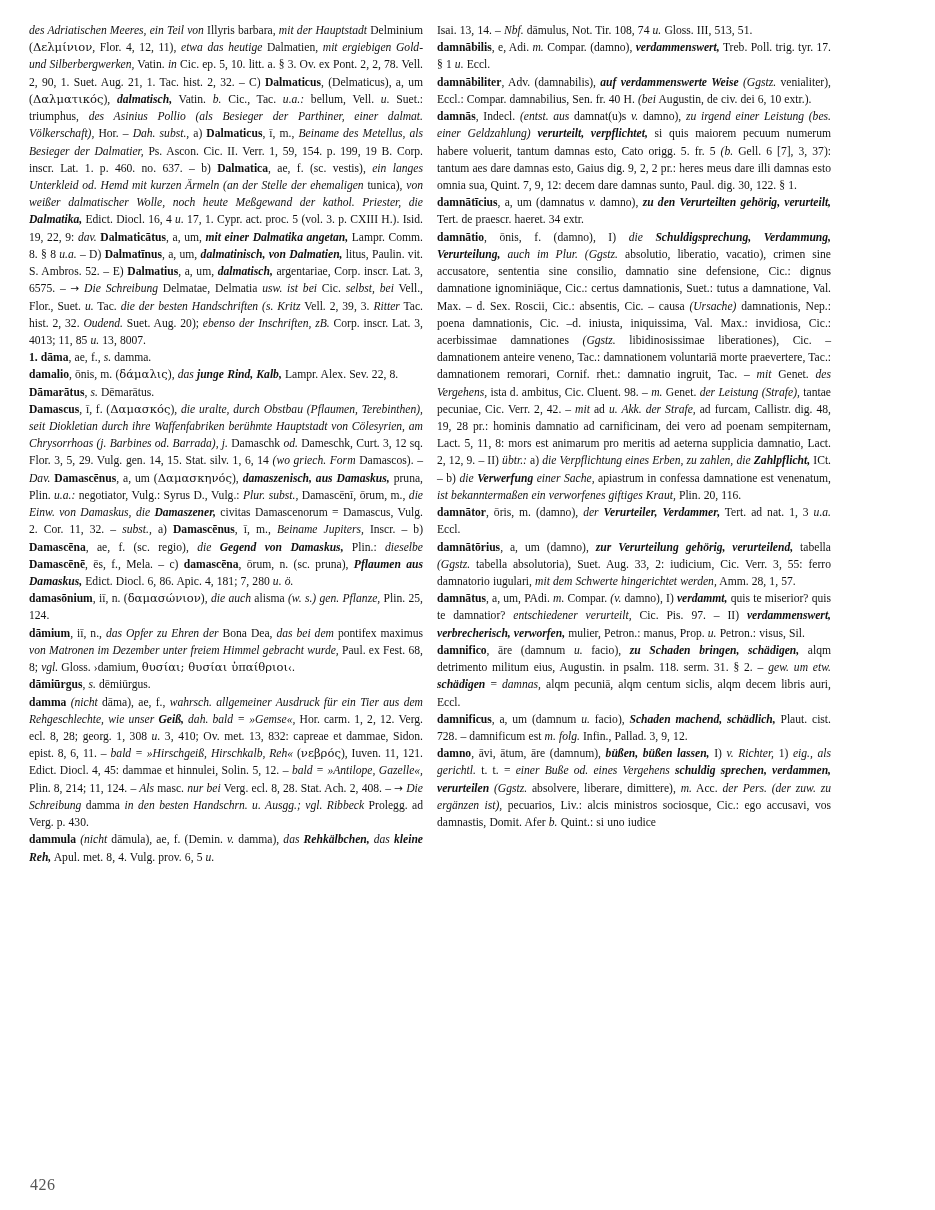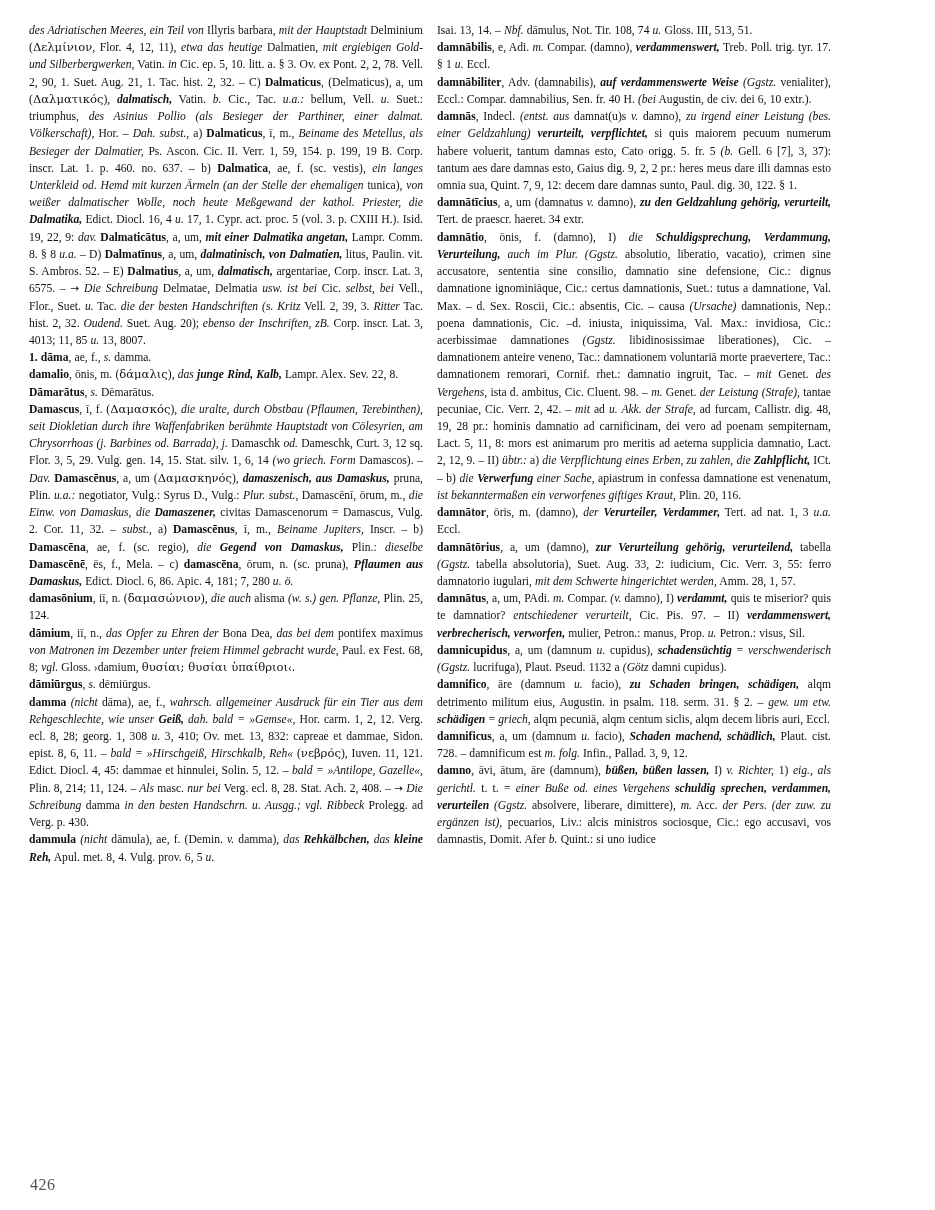--- a/index.html
+++ b/index.html
@@ -85,27 +85,26 @@
       <p class="entry"><b>dāmiūrgus</b>, <i>s.</i> dēmiūrgus.</p>
       <p class="entry"><b>damma</b> <i>(nicht</i> dāma), ae, f., <i>wahrsch. allgemeiner Ausdruck für ein Tier aus dem Rehgeschlechte, wie unser</i> <span class="bi">Geiß,</span> <i>dah. bald = »Gemse«,</i> Hor. carm. 1, 2, 12. Verg. ecl. 8, 28; georg. 1, 308 <i>u.</i> 3, 410; Ov. met. 13, 832: capreae et dammae, Sidon. epist. 8, 6, 11. <i>– bald = »Hirschgeiß, Hirschkalb, Reh«</i> (<span class="gk">νεβρός</span>), Iuven. 11, 121. Edict. Diocl. 4, 45: dammae et hinnulei, Solin. 5, 12. <i>– bald = »Antilope, Gazelle«,</i> Plin. 8, 214; 11, 124. <i>– Als</i> masc. <i>nur bei</i> Verg. ecl. 8, 28. Stat. Ach. 2, 408. – <span class="arrow">→</span> <i>Die Schreibung</i> damma <i>in den besten Handschrn. u. Ausgg.; vgl. Ribbeck</i> Prolegg. ad Verg. p. 430.</p>
       <p class="entry"><b>dammula</b> <i>(nicht</i> dāmula), ae, f. (Demin. <i>v.</i> damma), <i>das</i> <span class="bi">Rehkälbchen,</span> <i>das</i> <span class="bi">kleine Reh,</span> Apul. met. 8, 4. Vulg. prov. 6, 5 <i>u.</i></p>
     </div>
 
     <div class="col">
       <p class="entry">Isai. 13, 14. – <i>Nbf.</i> dāmulus, Not. Tir. 108, 74 <i>u.</i> Gloss. III, 513, 51.</p>
       <p class="entry"><b>damnābilis</b>, e, Adi. <i>m.</i> Compar. (damno), <span class="bi">verdammenswert,</span> Treb. Poll. trig. tyr. 17. § 1 <i>u.</i> Eccl.</p>
       <p class="entry"><b>damnābiliter</b>, Adv. (damnabilis), <span class="bi">auf verdammenswerte Weise</span> <i>(Ggstz.</i> venialiter), Eccl.: Compar. damnabilius, Sen. fr. 40 H. <i>(bei</i> Augustin, de civ. dei 6, 10 extr.).</p>
       <p class="entry"><b>damnās</b>, Indecl. <i>(entst. aus</i> damnat(u)s <i>v.</i> damno), <i>zu irgend einer Leistung (bes. einer Geldzahlung)</i> <span class="bi">verurteilt, verpflichtet,</span> si quis maiorem pecuum numerum habere voluerit, tantum damnas esto, Cato origg. 5. fr. 5 <i>(b.</i> Gell. 6 [7], 3, 37): tantum aes dare damnas esto, Gaius dig. 9, 2, 2 pr.: heres meus dare illi damnas esto omnia sua, Quint. 7, 9, 12: decem dare damnas sunto, Paul. dig. 30, 122. § 1.</p>
-      <p class="entry"><b>damnātīcius</b>, a, um (damnatus <i>v.</i> damno), <span class="bi">zu den Geldzahlung gehörig, verurteilt,</span> Tert. de praescr. haeret. 34 extr.</p>
+      <p class="entry"><b>damnātīcius</b>, a, um (damnatus <i>v.</i> damno), <span class="bi">zu den Verurteilten gehörig, verurteilt,</span> Tert. de praescr. haeret. 34 extr.</p>
       <p class="entry"><b>damnātio</b>, ōnis, f. (damno), I) <i>die</i> <span class="bi">Schuldigsprechung, Verdammung, Verurteilung,</span> <i>auch im Plur. (Ggstz.</i> absolutio, liberatio, vacatio), crimen sine accusatore, sententia sine consilio, damnatio sine defensione, Cic.: dignus damnatione ignominiāque, Cic.: certus damnationis, Suet.: tutus a damnatione, Val. Max. – d. Sex. Roscii, Cic.: absentis, Cic. – causa <i>(Ursache)</i> damnationis, Nep.: poena damnationis, Cic. –d. iniusta, iniquissima, Val. Max.: invidiosa, Cic.: acerbissimae damnationes <i>(Ggstz.</i> libidinosissimae liberationes), Cic. – damnationem anteire veneno, Tac.: damnationem voluntariā morte praevertere, Tac.: damnationem remorari, Cornif. rhet.: damnatio ingruit, Tac. – <i>mit</i> Genet. <i>des Vergehens,</i> ista d. ambitus, Cic. Cluent. 98. – <i>m.</i> Genet. <i>der Leistung (Strafe),</i> tantae pecuniae, Cic. Verr. 2, 42. – <i>mit</i> ad <i>u. Akk. der Strafe,</i> ad furcam, Callistr. dig. 48, 19, 28 pr.: hominis damnatio ad carnificinam, dei vero ad poenam sempiternam, Lact. 5, 11, 8: mors est animarum pro meritis ad aeterna supplicia damnatio, Lact. 2, 12, 9. – II) <i>übtr.:</i> a) <i>die Verpflichtung eines Erben, zu zahlen, die</i> <span class="bi">Zahlpflicht,</span> ICt. – b) <i>die</i> <span class="bi">Verwerfung</span> <i>einer Sache,</i> apiastrum in confessa damnatione est venenatum, <i>ist bekanntermaßen ein verworfenes giftiges Kraut,</i> Plin. 20, 116.</p>
       <p class="entry"><b>damnātor</b>, ōris, m. (damno), <i>der</i> <span class="bi">Verurteiler, Verdammer,</span> Tert. ad nat. 1, 3 <i>u.a.</i> Eccl.</p>
       <p class="entry"><b>damnātōrius</b>, a, um (damno), <span class="bi">zur Verurteilung gehörig, verurteilend,</span> tabella <i>(Ggstz.</i> tabella absolutoria), Suet. Aug. 33, 2: iudicium, Cic. Verr. 3, 55: ferro damnatorio iugulari, <i>mit dem Schwerte hingerichtet werden,</i> Amm. 28, 1, 57.</p>
       <p class="entry"><b>damnātus</b>, a, um, PAdi. <i>m.</i> Compar. <i>(v.</i> damno), I) <span class="bi">verdammt,</span> quis te miserior? quis te damnatior? <i>entschiedener verurteilt,</i> Cic. Pis. 97. – II) <span class="bi">verdammenswert, verbrecherisch, verworfen,</span> mulier, Petron.: manus, Prop. <i>u.</i> Petron.: visus, Sil.</p>
-      <p class="entry"><b>damnicupidus</b>, a, um (damnum <i>u.</i> cupidus), <span class="bi">schadensüchtig</span> = <i>verschwenderisch (Ggstz.</i> lucrifuga), Plaut. Pseud. 1132 a <i>(Götz</i> damni cupidus).</p>
-      <p class="entry"><b>damnifico</b>, āre (damnum <i>u.</i> facio), <span class="bi">zu Schaden bringen, schädigen,</span> alqm detrimento militum eius, Augustin. in psalm. 118. serm. 31. § 2. – <i>gew. um etw.</i> <span class="bi">schädigen</span> = <i>griech,</i> alqm pecuniā, alqm centum siclis, alqm decem libris auri, Eccl.</p>
+      <p class="entry"><b>damnifico</b>, āre (damnum <i>u.</i> facio), <span class="bi">zu Schaden bringen, schädigen,</span> alqm detrimento militum eius, Augustin. in psalm. 118. serm. 31. § 2. – <i>gew. um etw.</i> <span class="bi">schädigen</span> = <i>damnas,</i> alqm pecuniā, alqm centum siclis, alqm decem libris auri, Eccl.</p>
       <p class="entry"><b>damnificus</b>, a, um (damnum <i>u.</i> facio), <span class="bi">Schaden machend, schädlich,</span> Plaut. cist. 728. – damnificum est <i>m. folg.</i> Infin., Pallad. 3, 9, 12.</p>
       <p class="entry"><b>damno</b>, āvi, ātum, āre (damnum), <span class="bi">büßen, büßen lassen,</span> I) <i>v. Richter,</i> 1) <i>eig., als gerichtl.</i> t. t. = <i>einer Buße od. eines Vergehens</i> <span class="bi">schuldig sprechen, verdammen, verurteilen</span> <i>(Ggstz.</i> absolvere, liberare, dimittere), <i>m.</i> Acc. <i>der Pers. (der zuw. zu ergänzen ist),</i> pecuarios, Liv.: alcis ministros sociosque, Cic.: ego accusavi, vos damnastis, Domit. Afer <i>b.</i> Quint.: si uno iudice</p>
     </div>
 
   </div>
 
   <div class="pagenum">426</div>
 
 </div>
 

